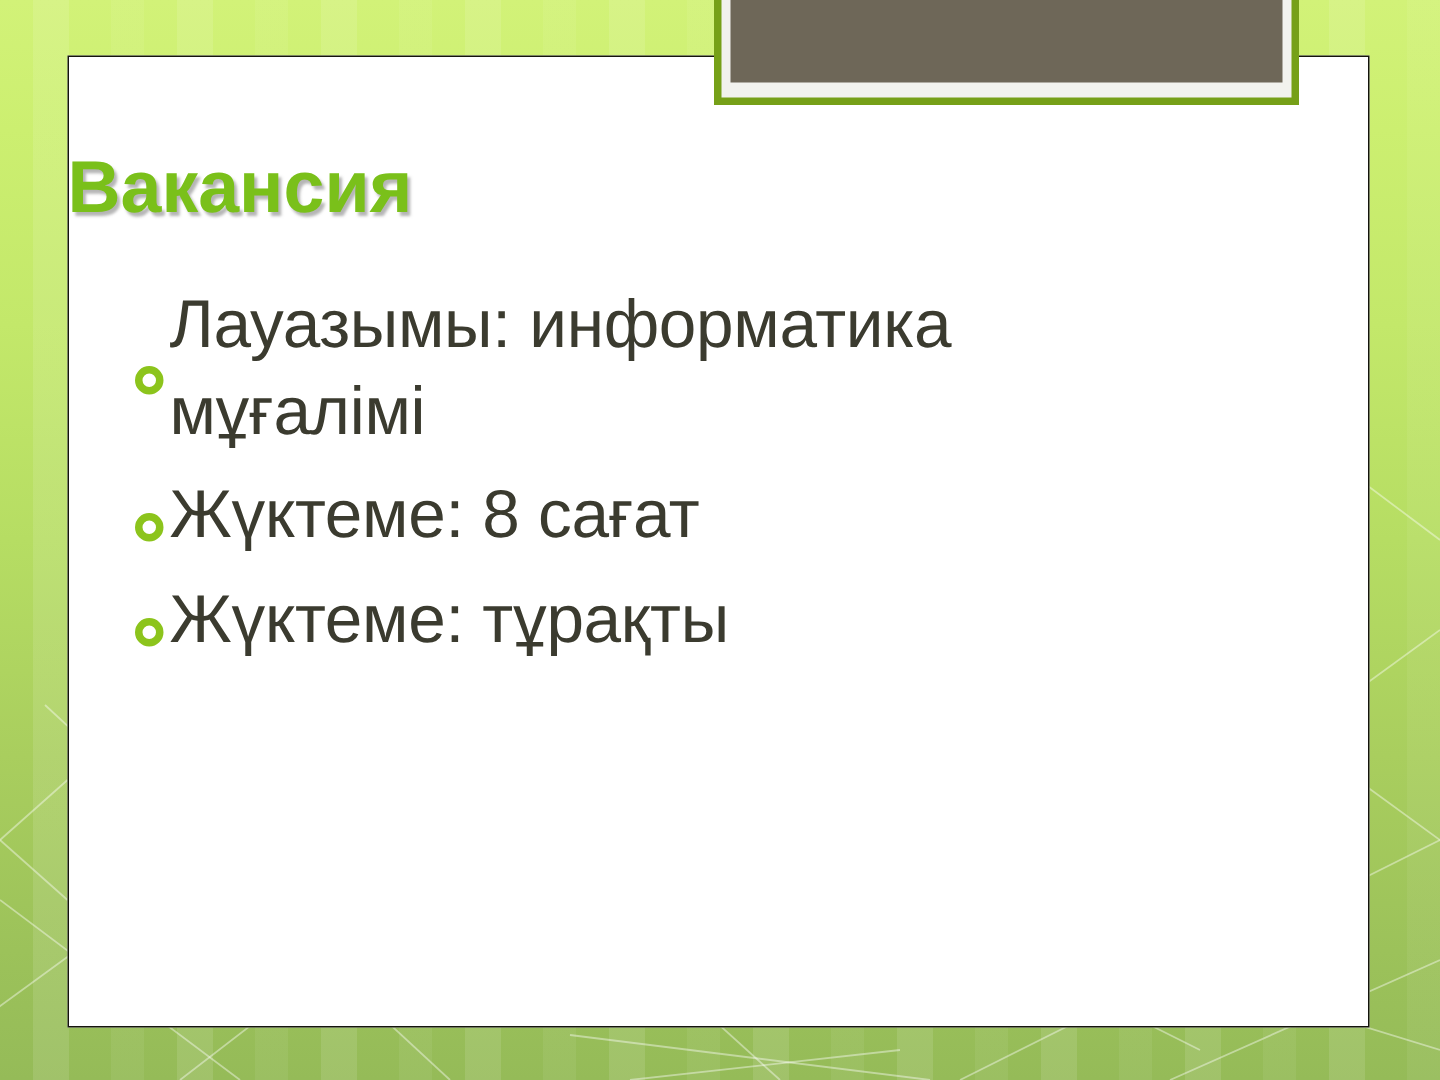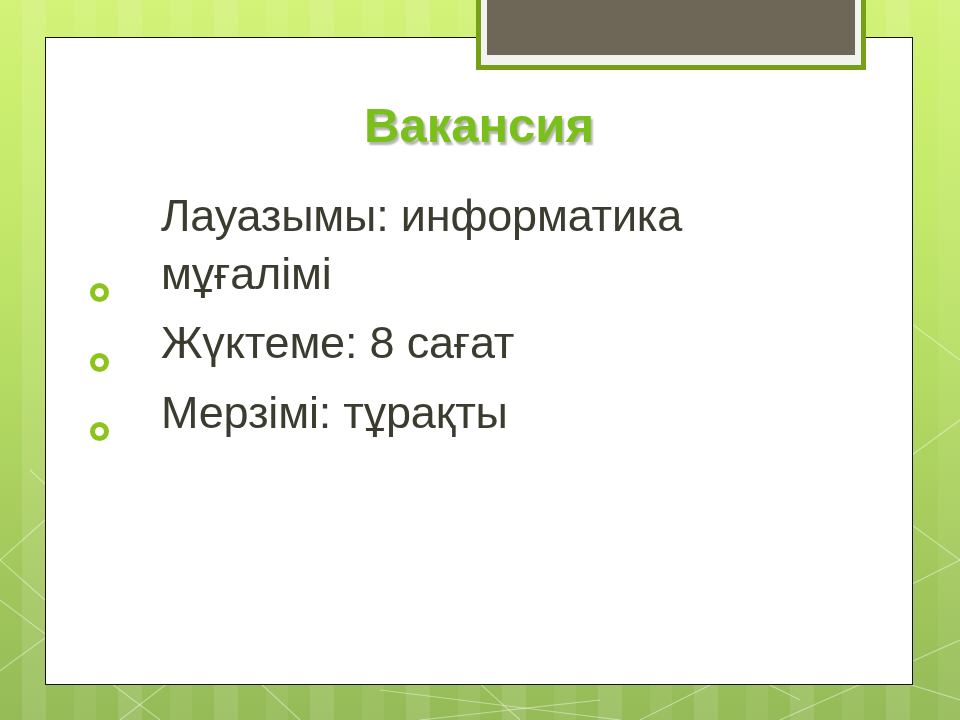--- a/index.html
+++ b/index.html
@@ -99,41 +99,39 @@
     height: 648px;
     z-index: 6;
     box-sizing: border-box;
   }
 
   .title {
     position: absolute;
     left: 0;
     top: 60px;
     width: 868px;
-    text-align: center;
     font-size: 49px;
     font-weight: bold;
     color: #7ac01a;
     letter-spacing: 0px;
     text-shadow: 2px 3px 2px rgba(120,120,120,0.55);
     white-space: nowrap;
   }
 
   .bullets {
     position: absolute;
     left: 45px;
     top: 150px;
     width: 790px;
   }
 
   .bullet-row {
     display: flex;
-    align-items: flex-end;
+    align-items: center;
     margin-bottom: 12px;
-    gap: 48px;
   }
 
   .bullet-icon {
     flex: 0 0 auto;
     width: 19px;
     height: 19px;
     border-radius: 50%;
     border: 5.5px solid #8cc41c;
     background: #ffffff;
     box-sizing: border-box;
@@ -201,18 +199,18 @@
         <span class="bullet-text wrap">Лауазымы: информатика мұғалімі</span>
       </div>
 
       <div class="bullet-row">
         <span class="bullet-icon"></span>
         <span class="bullet-text">Жүктеме: 8 сағат</span>
       </div>
 
       <div class="bullet-row">
         <span class="bullet-icon"></span>
-        <span class="bullet-text">Мерзімі: тұрақты</span>
+        <span class="bullet-text">Жүктеме: тұрақты</span>
       </div>
 
     </div>
   </div>
 </div>
 
 </body></html>

